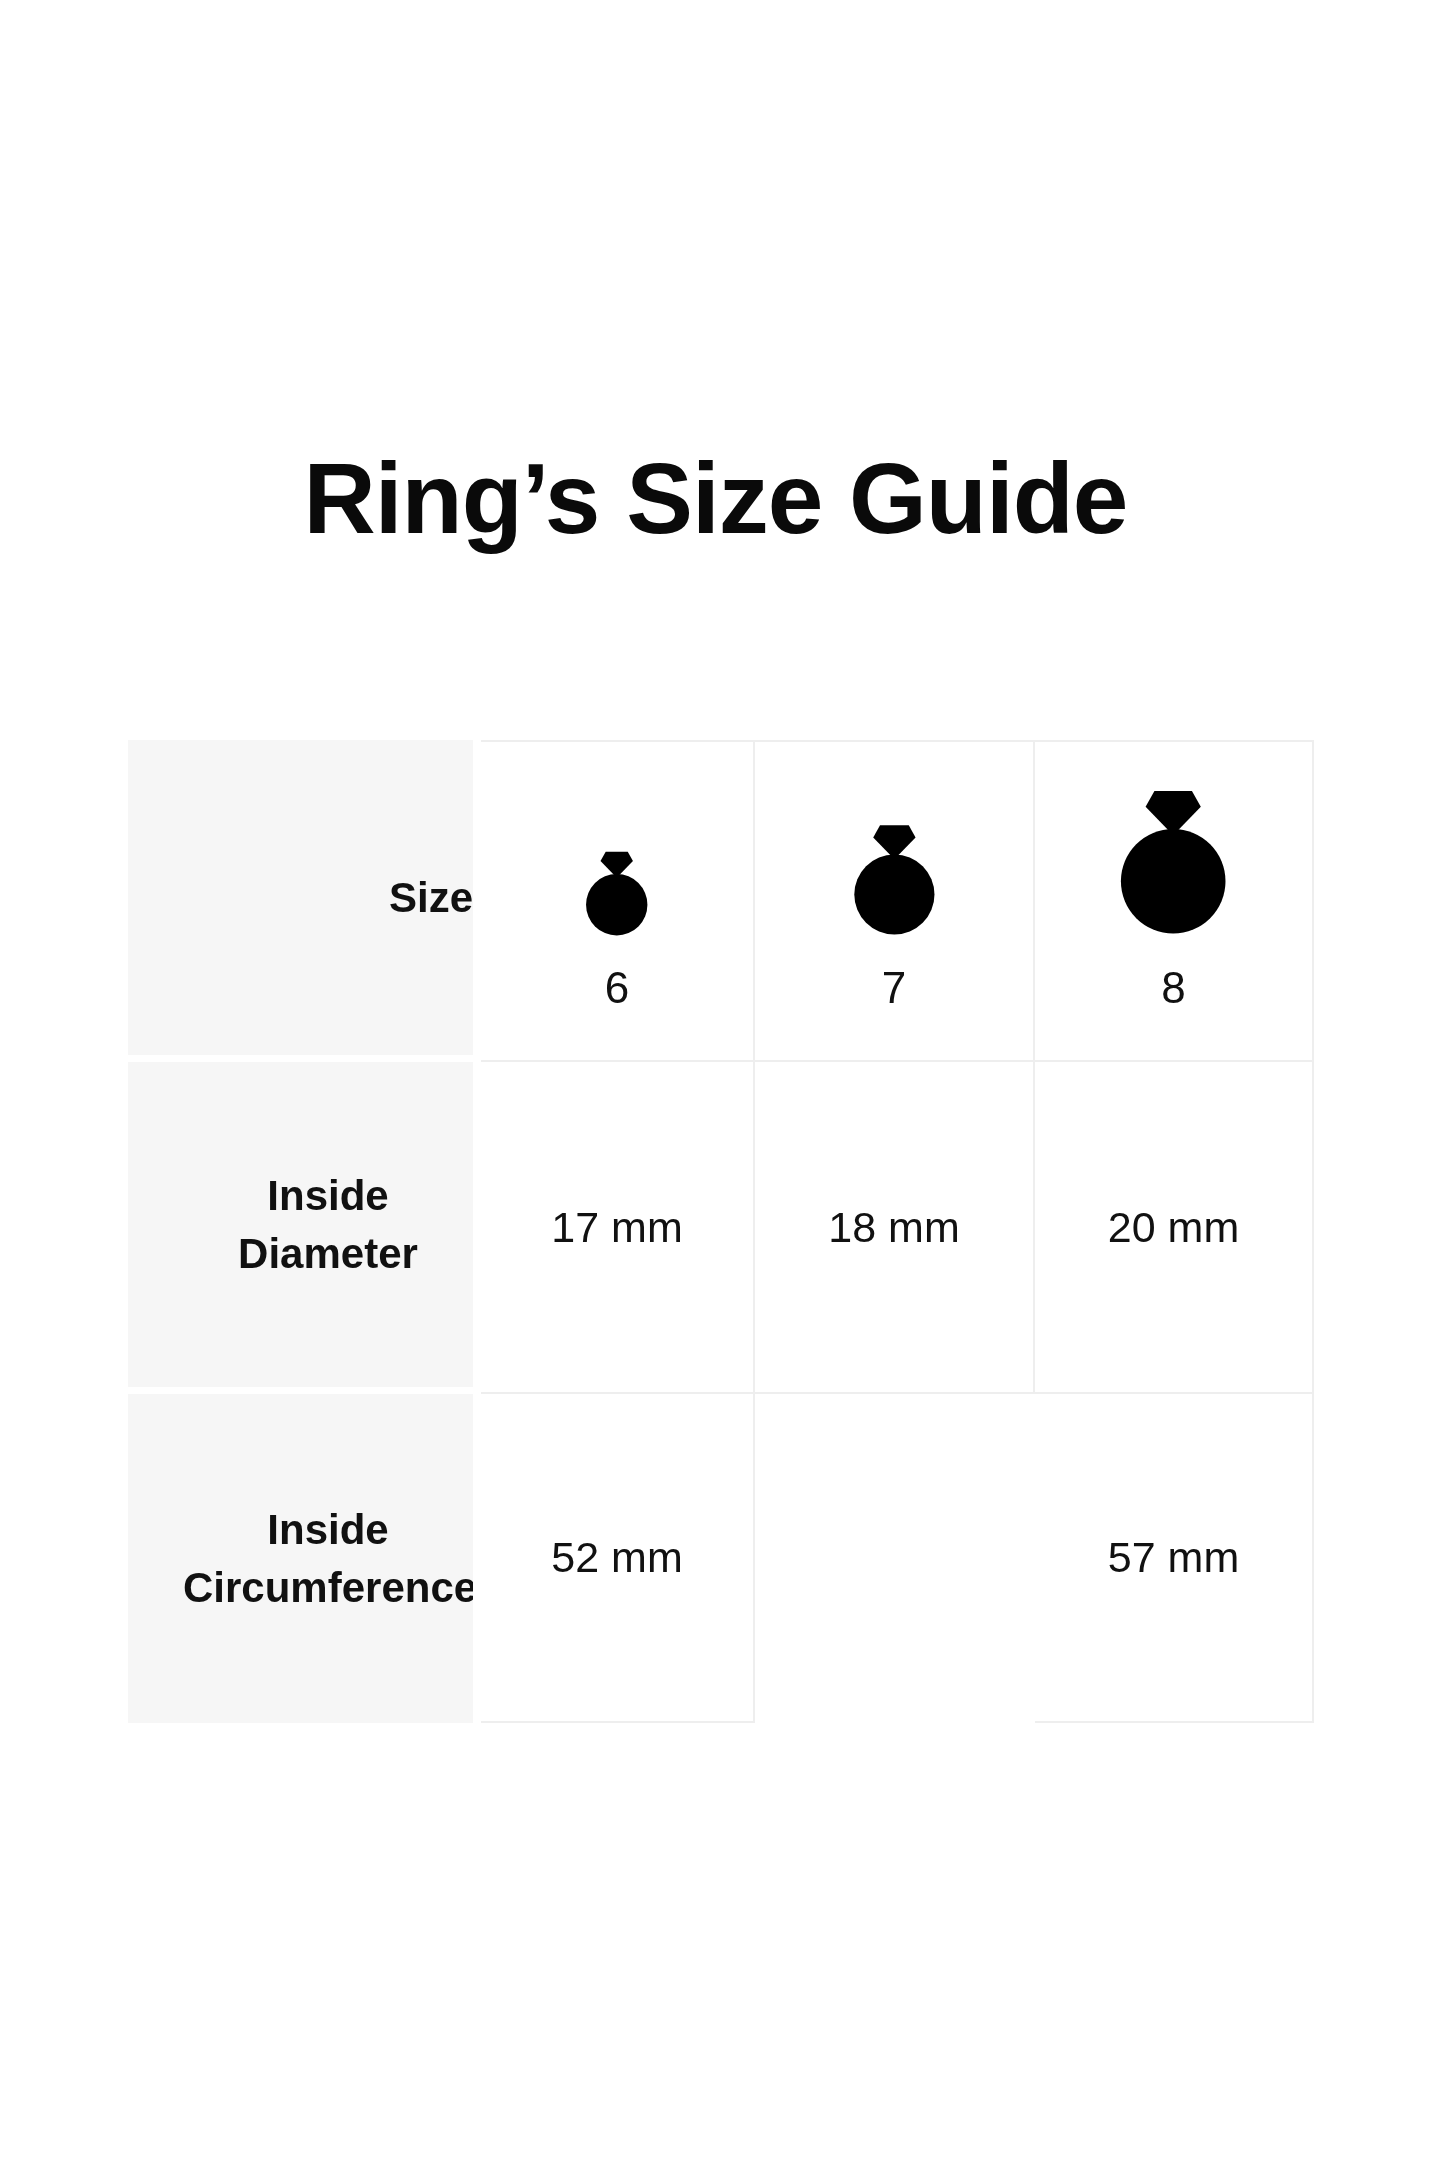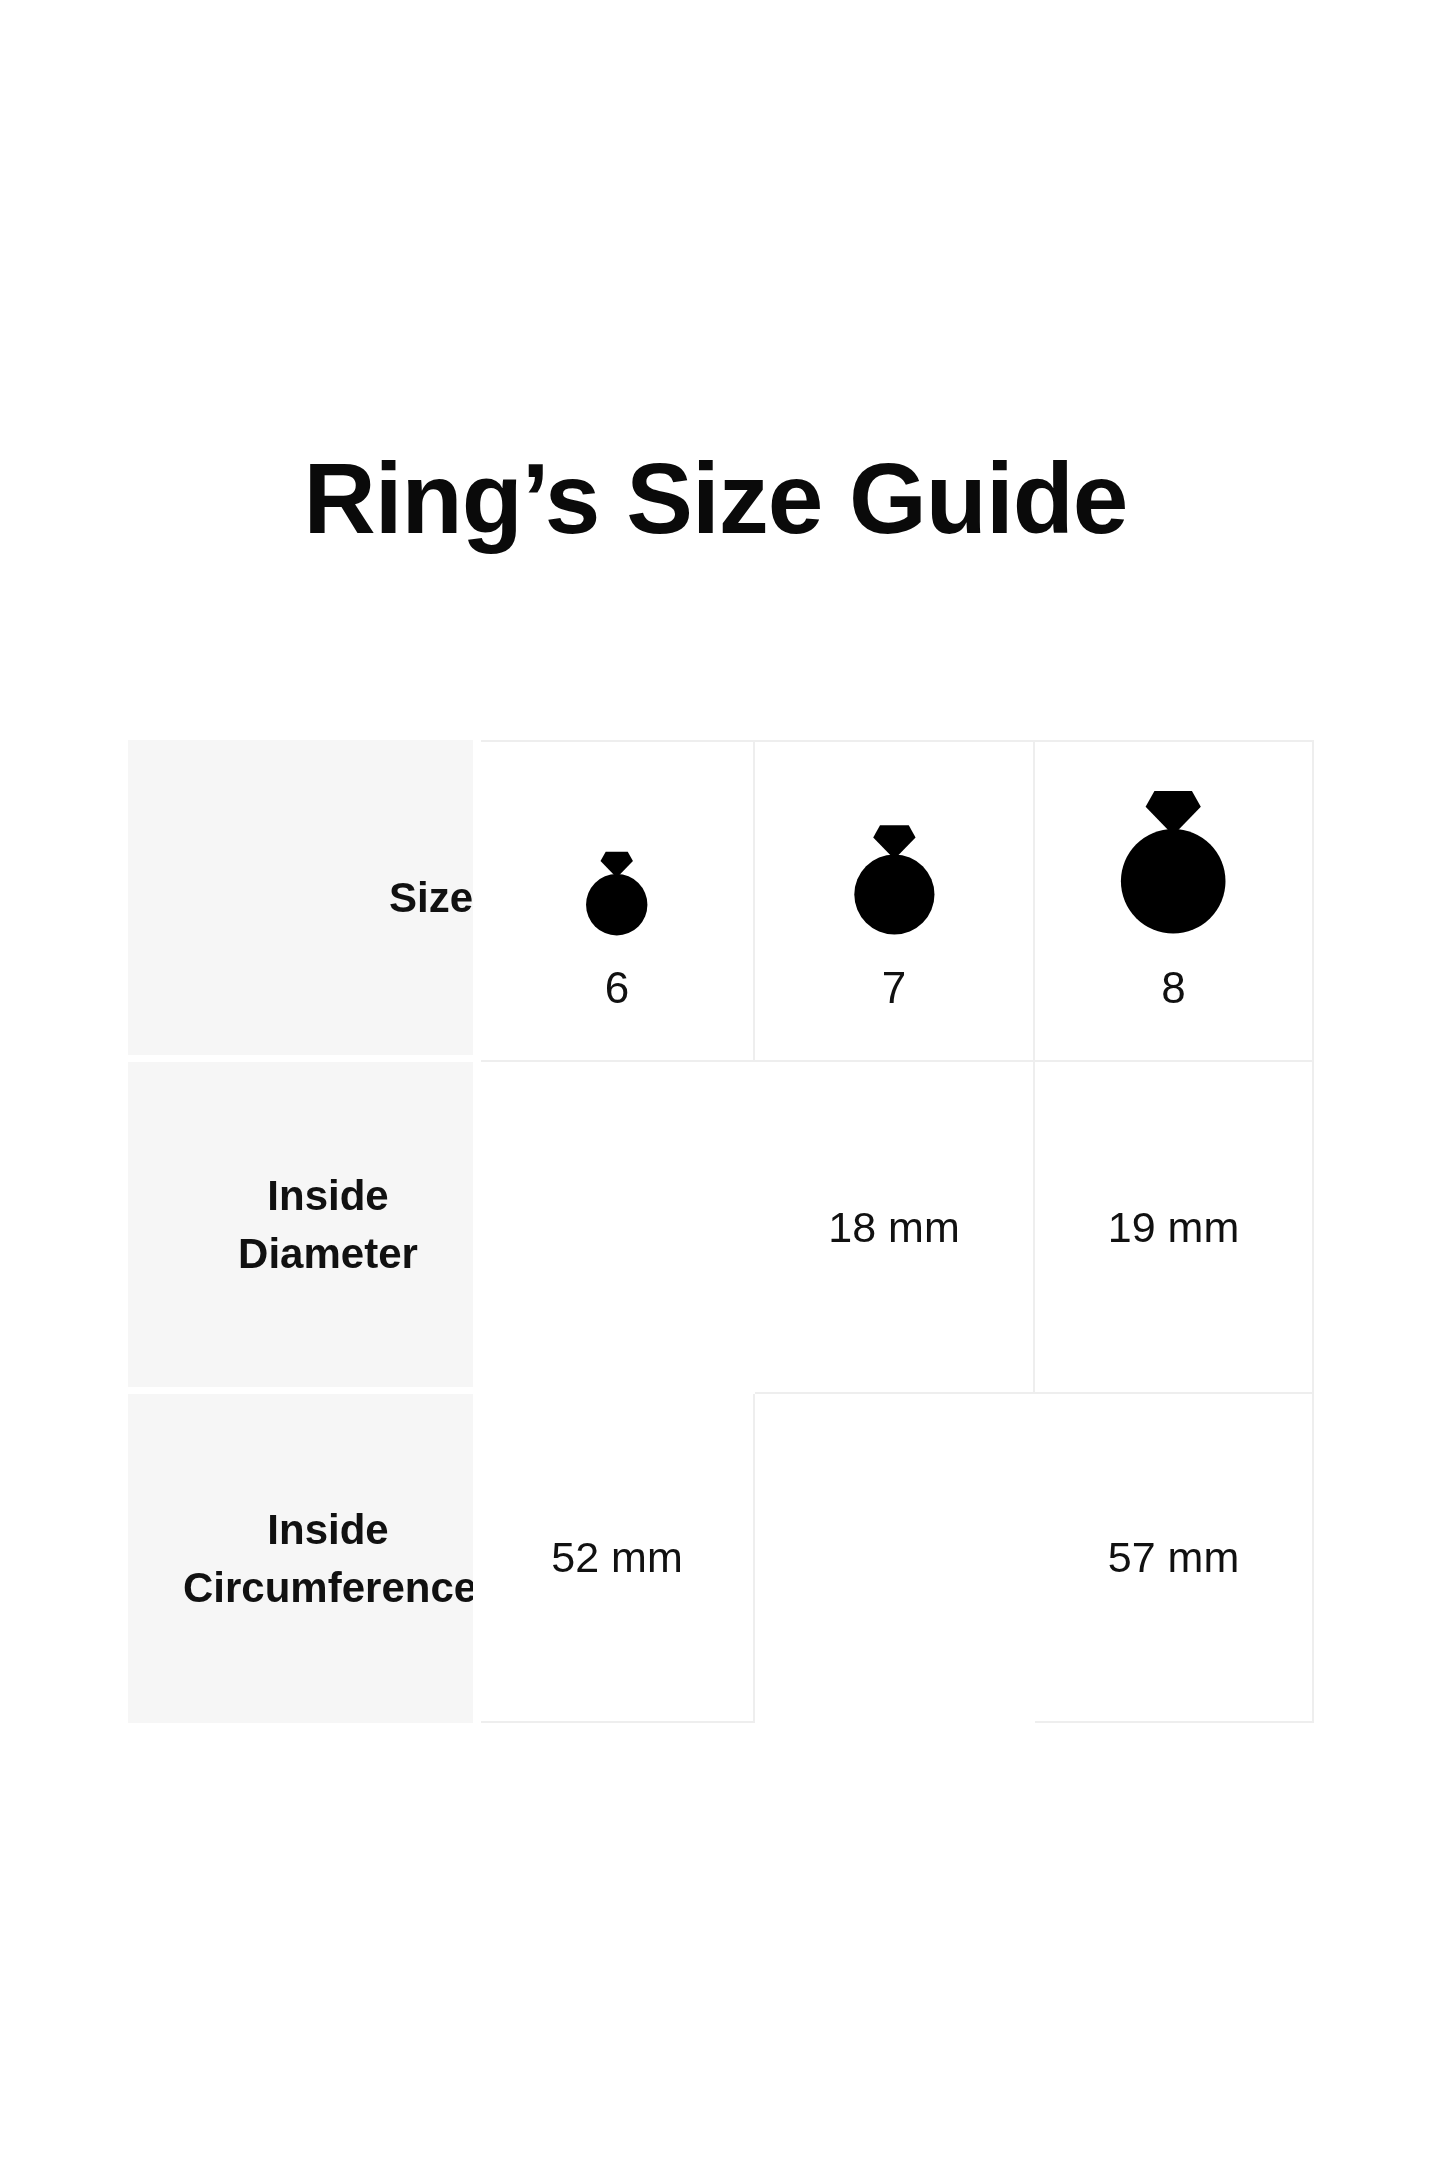--- a/index.html
+++ b/index.html
@@ -134,25 +134,28 @@
         </svg>
     </div>
     <div class="size-num">8</div>
   </div>
 
   <div class="label-cell gap-below" style="grid-row:2">
     <div class="label-text">Inside Diameter</div>
   </div>
   <div class="gutter" style="grid-row:2"></div>
 
+  <div class="data-cell" style="grid-row:2;grid-column:3">
+    <div class="value-text">17 mm</div>
+  </div>
   <div class="data-cell" style="grid-row:2;grid-column:4">
     <div class="value-text">18 mm</div>
   </div>
   <div class="data-cell" style="grid-row:2;grid-column:5">
-    <div class="value-text">19 mm</div>
+    <div class="value-text">20 mm</div>
   </div>
 
   <div class="label-cell" style="grid-row:3">
     <div class="label-text">Inside Circumference</div>
   </div>
   <div class="gutter" style="grid-row:3"></div>
 
   <div class="data-cell" style="grid-row:3;grid-column:3">
     <div class="value-text">52 mm</div>
   </div>

